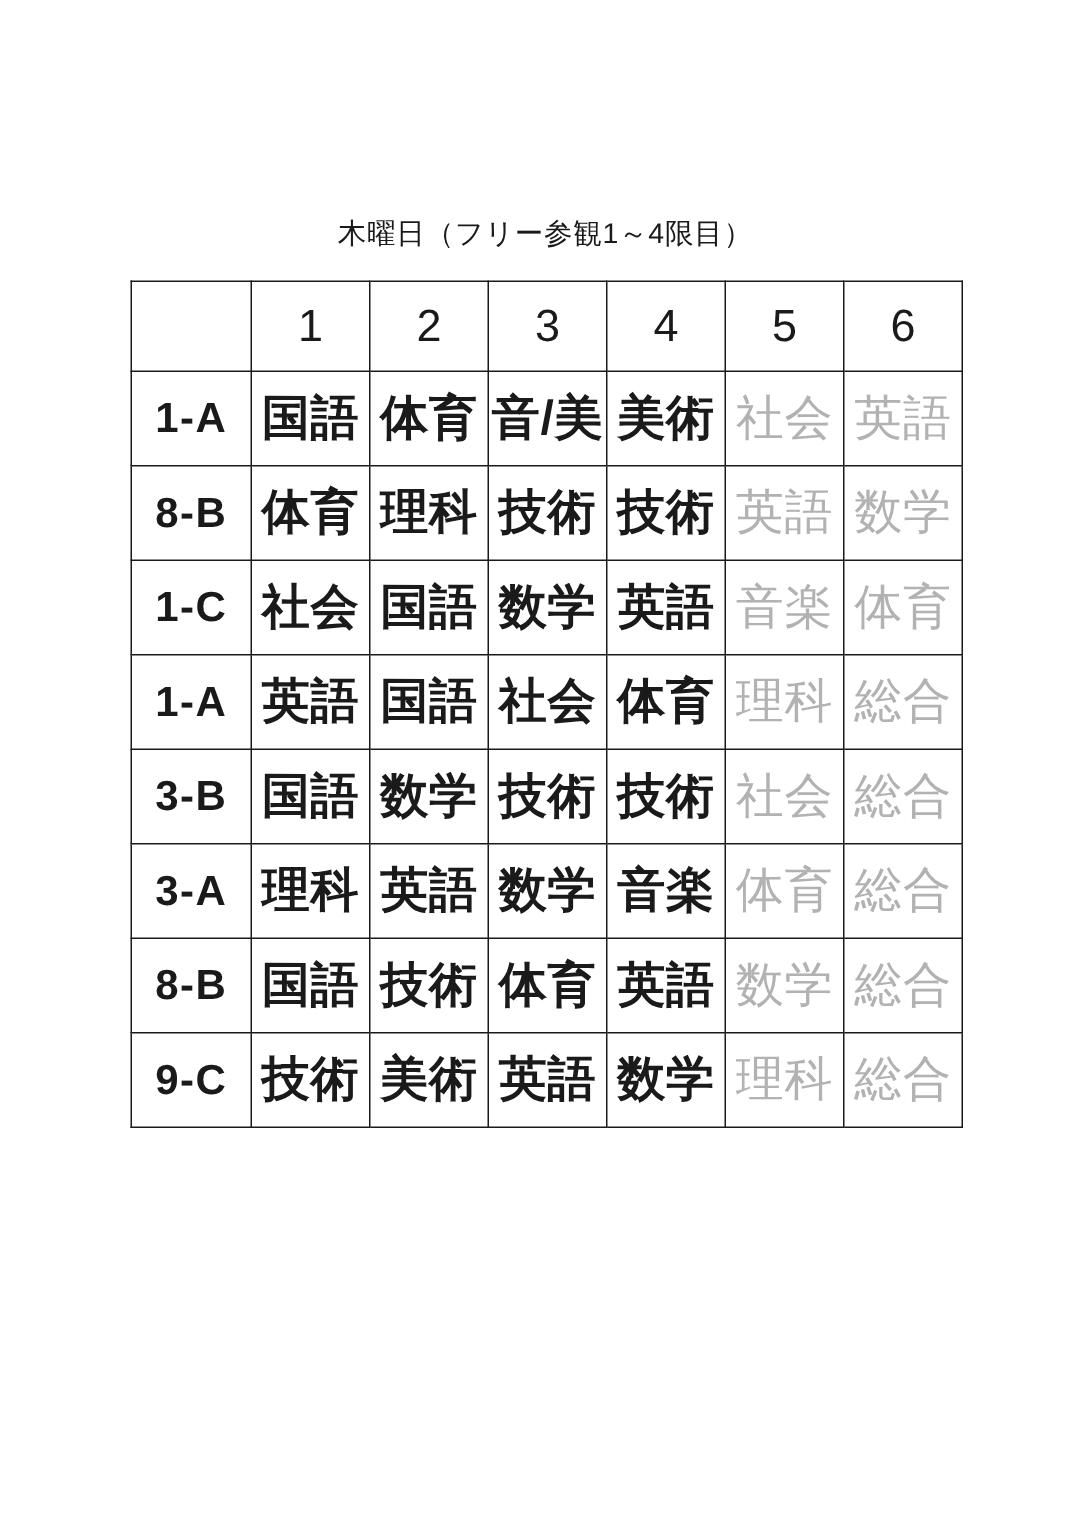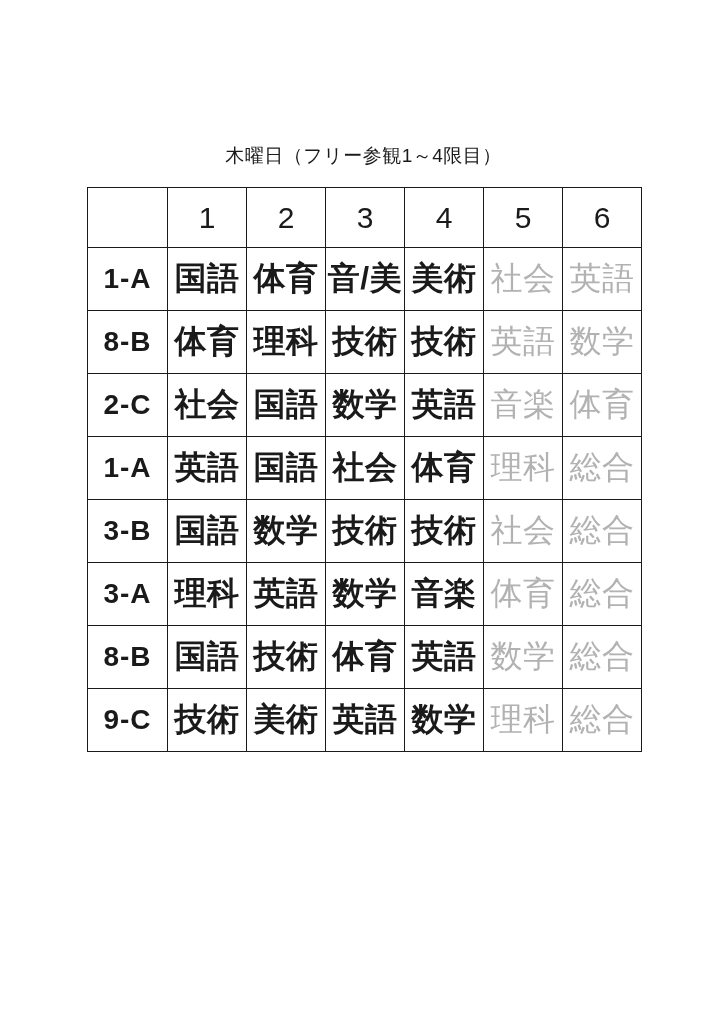--- a/index.html
+++ b/index.html
@@ -101,21 +101,21 @@
       <tr>
         <th class="row-label">8-B</th>
         <td class="subject">体育</td>
         <td class="subject">理科</td>
         <td class="subject">技術</td>
         <td class="subject">技術</td>
         <td class="subject inactive">英語</td>
         <td class="subject inactive">数学</td>
       </tr>
       <tr>
-        <th class="row-label">2-C</th>
+        <th class="row-label">1-C</th>
         <td class="subject">社会</td>
         <td class="subject">国語</td>
         <td class="subject">数学</td>
         <td class="subject">英語</td>
         <td class="subject inactive">音楽</td>
         <td class="subject inactive">体育</td>
       </tr>
       <tr>
         <th class="row-label">1-A</th>
         <td class="subject">英語</td>

